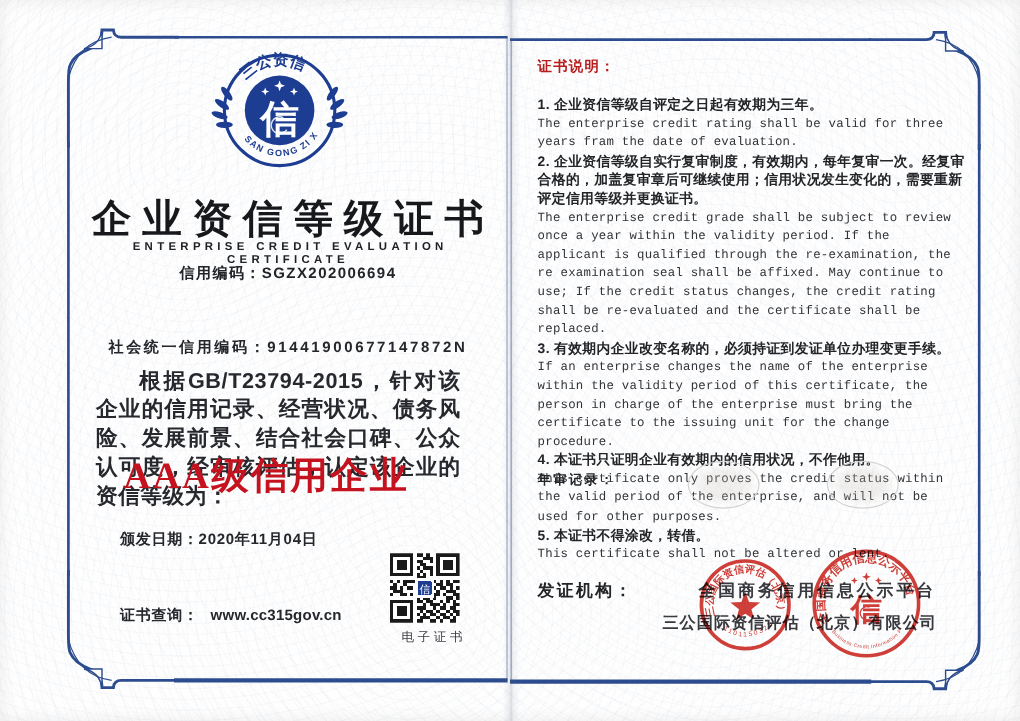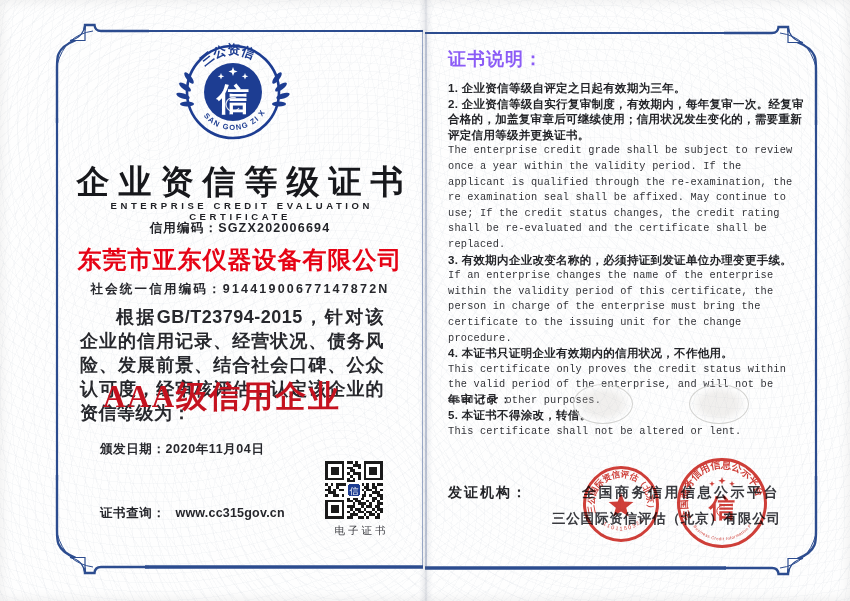--- a/index.html
+++ b/index.html
@@ -38,21 +38,21 @@
   .date-line{left:100px;font-size:12.5px;font-weight:bold;color:#26272c;letter-spacing:.6px;}
   #issue-date{top:441px;}
   #valid-until{top:480px;}
   #query-line{top:505px;}
   #query-line .url{margin-left:10px;letter-spacing:.2px;}
   #qr-wrap{left:325px;top:461px;width:58px;height:58px;}
   #qr-caption{left:317px;top:524px;width:86px;text-align:center;font-size:10.5px;color:#3c3d42;
     letter-spacing:3px;text-indent:3px;}
 
   
-  #notes-heading{left:448px;top:47px;font-size:18px;font-weight:bold;color:#8b5cf6;letter-spacing:1px;}
+  #notes-heading{left:448px;top:47px;font-size:12px;font-weight:bold;color:#b91c1c;letter-spacing:1px;}
   #notes{left:448px;top:81px;width:356px;}
   #notes .zh{font-size:11.5px;font-weight:bold;color:#232428;line-height:15.6px;letter-spacing:.3px;}
   #notes .en{font-size:10.3px;color:#323338;line-height:15.6px;letter-spacing:.2px;
     font-family:"Liberation Mono","DejaVu Sans Mono",monospace;}
   #annual-label{left:448px;top:392px;font-size:11px;font-weight:bold;color:#232428;letter-spacing:2px;}
   .review-oval{border:1px solid #d3d3d1;border-radius:50%;width:58px;height:38px;
     background:radial-gradient(ellipse at center, rgba(200,195,188,.25) 0 40%, transparent 70%);}
   #oval1{left:573px;top:384px;}
   #oval2{left:689px;top:384px;}
   #issuer-label{left:448px;top:484px;font-size:14px;font-weight:bold;color:#232428;letter-spacing:2px;}
@@ -125,21 +125,20 @@
       <path d="M58,35 l0.9,2.4 2.4,0.9 -2.4,0.9 -0.9,2.4 -0.9,-2.4 -2.4,-0.9 2.4,-0.9 Z"></path>
       <path d="M82,35 l0.9,2.4 2.4,0.9 -2.4,0.9 -0.9,2.4 -0.9,-2.4 -2.4,-0.9 2.4,-0.9 Z"></path>
     </g>
     <text x="70" y="72" text-anchor="middle" font-size="32" font-weight="bold" fill="#ffffff" font-family="'Liberation Serif','DejaVu Serif',serif">信</text>
     <path d="M76,70 a7,7 0 1 1 -3,-10" fill="none" stroke="#ffffff" stroke-width="1.2" opacity=".85"></path>
   </svg>
 
   <div class="abs" id="cert-subtitle">ENTERPRISE CREDIT EVALUATION CERTIFICATE</div>
   <div class="abs zh-serif" id="cert-title">企业资信等级证书</div>
   <div class="abs" id="credit-code">信用编码：SGZX202006694</div>
-  <div class="abs" id="company-name">东莞市亚东仪器设备有限公司</div>
   <div class="abs" id="social-code">社会统一信用编码：91441900677147872N</div>
   <div class="abs" id="cert-body">根据GB/T23794-2015，针对该企业的信用记录、经营状况、债务风险、发展前景、结合社会口碑、公众认可度，经审核评估，认定该企业的资信等级为：</div>
   <div class="abs zh-serif" id="rating">AAA级信用企业</div>
 
   <div class="abs date-line" id="issue-date">
     <span>颁发日期：</span><span>2020年11月04日</span>
   </div>
   <div class="abs date-line" id="query-line">
     <span>证书查询：</span><span class="url">www.cc315gov.cn</span>
   </div>
@@ -378,20 +377,21 @@
       <rect x="21" y="21" width="16" height="16" fill="#ffffff"></rect>
       <rect x="23" y="23" width="12" height="12" rx="2.5" fill="#1d3d92"></rect>
       <text x="29" y="33" text-anchor="middle" font-size="9" fill="#ffffff" font-family="'Liberation Serif',serif">信</text>
     </svg>
   </div>
   <div class="abs zh-serif" id="qr-caption">电子证书</div>
 
   <div class="abs" id="notes-heading">证书说明：</div>
   <div class="abs" id="notes">
     <div class="zh">1. 企业资信等级自评定之日起有效期为三年。</div>
+    <div class="en">The enterprise credit rating shall be valid for three years fram the date of evaluation.</div>
     <div class="zh">2. 企业资信等级自实行复审制度，有效期内，每年复审一次。经复审合格的，加盖复审章后可继续使用；信用状况发生变化的，需要重新评定信用等级并更换证书。</div>
     <div class="en">The enterprise credit grade shall be subject to review once a year within the validity period. If the applicant is qualified through the re-examination, the re examination seal shall be affixed. May continue to use; If the credit status changes, the credit rating shall be re-evaluated and the certificate shall be replaced.</div>
     <div class="zh">3. 有效期内企业改变名称的，必须持证到发证单位办理变更手续。</div>
     <div class="en">If an enterprise changes the name of the enterprise within the validity period of this certificate, the person in charge of the enterprise must bring the certificate to the issuing unit for the change procedure.</div>
     <div class="zh">4. 本证书只证明企业有效期内的信用状况，不作他用。</div>
     <div class="en">This certificate only proves the credit status within the valid period of the enterprise, and will not be used for other purposes.</div>
     <div class="zh">5. 本证书不得涂改，转借。</div>
     <div class="en">This certificate shall not be altered or lent.</div>
   </div>
 

